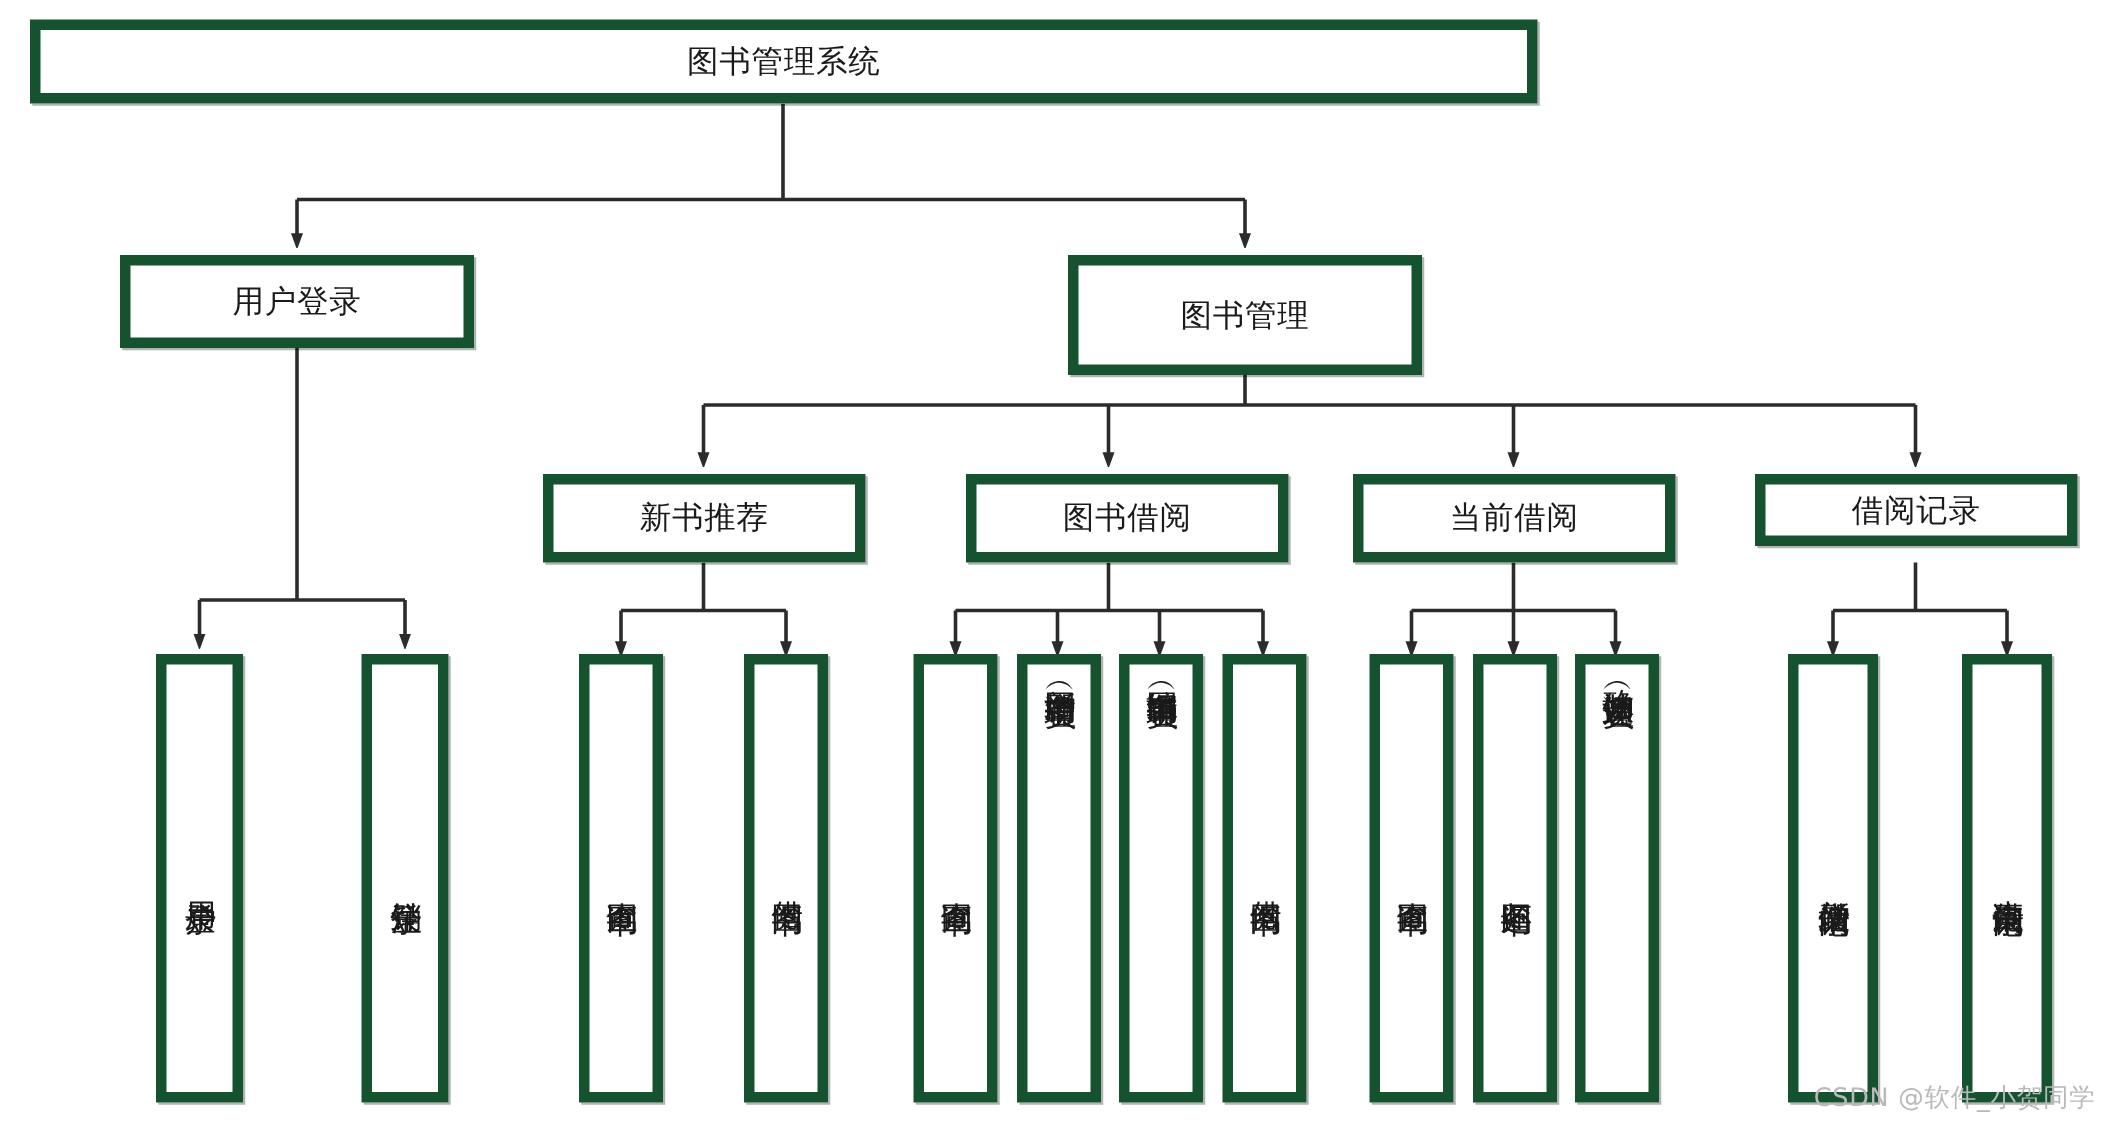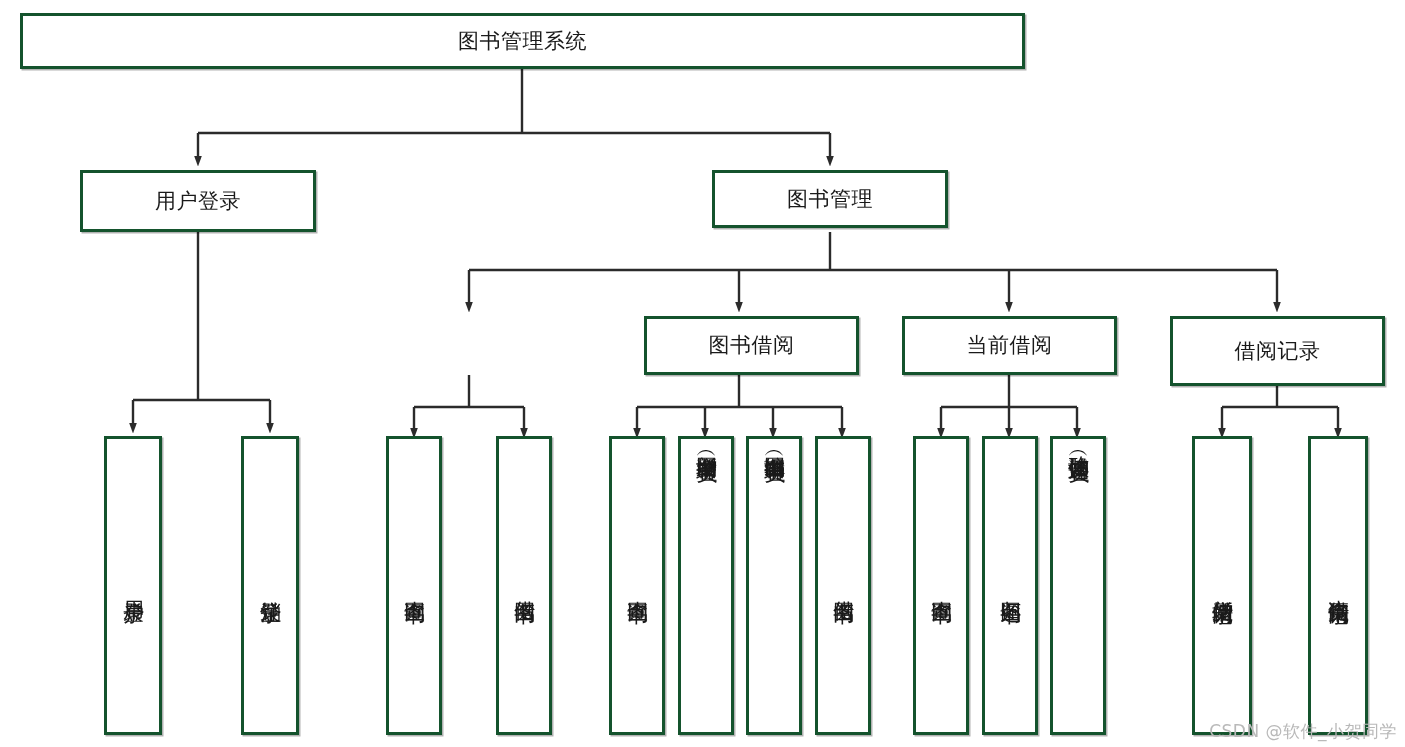--- a/index.html
+++ b/index.html
@@ -19,21 +19,21 @@
     position: absolute;
     left: 0;
     top: 0;
     width: 1405px;
     height: 747px;
   }
   .node-box {
     position: absolute;
     box-sizing: border-box;
     background: #ffffff;
-    border: 3px solid #14532d;
+    border: 7px solid #14532d;
     box-shadow: 1.5px 1.5px 0 rgba(0,0,0,0.30);
     display: flex;
     overflow: hidden;
   }
   
   .node-h {
     align-items: center;
     justify-content: center;
   }
   .node-h .node-label {
@@ -132,34 +132,37 @@
   </svg>
 
   <div class="node-box node-h" style="left:20px; top:13px; width:1005px; height:56px;">
     <span class="node-label">图书管理系统</span>
   </div>
 
   <div class="node-box node-h" style="left:80px; top:170px; width:236px; height:62px;">
     <span class="node-label">用户登录</span>
   </div>
 
-  <div class="node-box node-h" style="left:712px; top:170px; width:236px; height:58px;">
+  <div class="node-box node-h" style="left:712px; top:170px; width:236px; height:80px;">
     <span class="node-label">图书管理</span>
   </div>
 
+  <div class="node-box node-h" style="left:362px; top:316px; width:215px; height:59px;">
+    <span class="node-label">新书推荐</span>
+  </div>
 
   <div class="node-box node-h" style="left:632px; top:316px; width:215px; height:59px;margin-left:12px;">
     <span class="node-label">图书借阅</span>
   </div>
 
   <div class="node-box node-h" style="left:902px; top:316px; width:215px; height:59px;text-align:center;">
     <span class="node-label">当前借阅</span>
   </div>
 
-  <div class="node-box node-h" style="left:1170px; top:316px; width:215px; height:70px;">
+  <div class="node-box node-h" style="left:1170px; top:316px; width:215px; height:48px;">
     <span class="node-label">借阅记录</span>
   </div>
 
   <div class="node-box node-v align-middle" style="left:104px; top:436px; width:58px; height:299px;">
     <span class="node-label">用户登录</span>
   </div>
 
   <div class="node-box node-v align-middle" style="left:241px; top:436px; width:58px; height:299px;">
     <span class="node-label">注销登录</span>
   </div>

